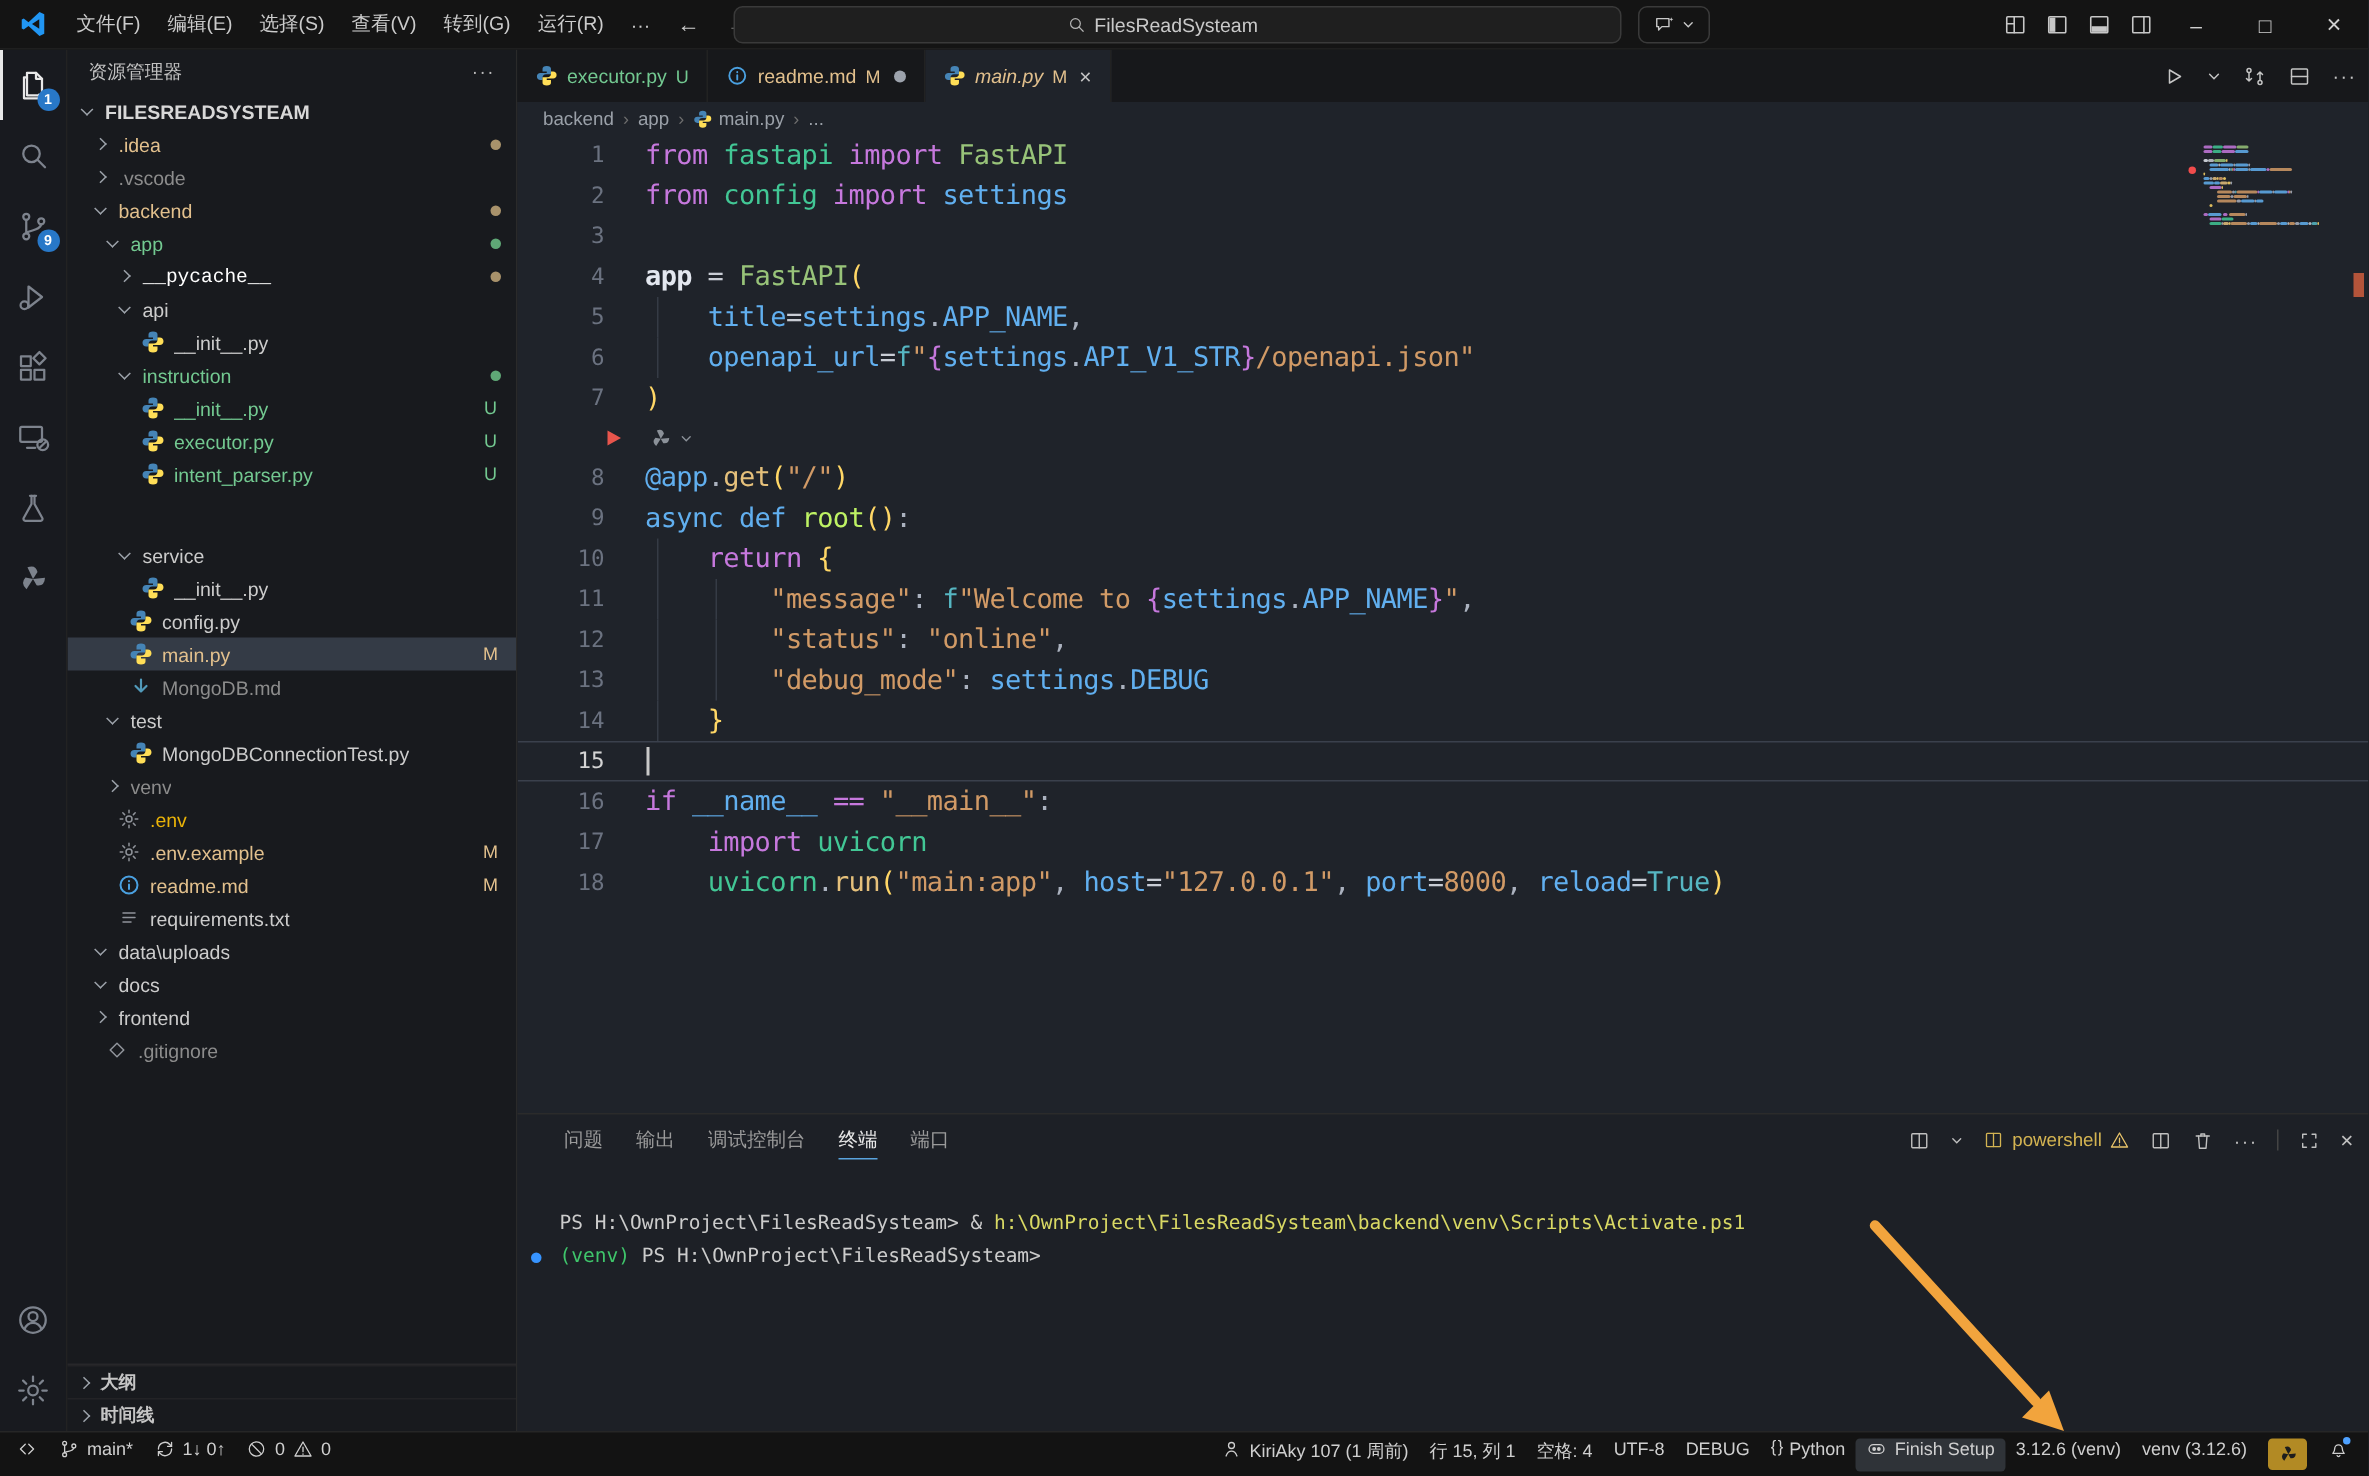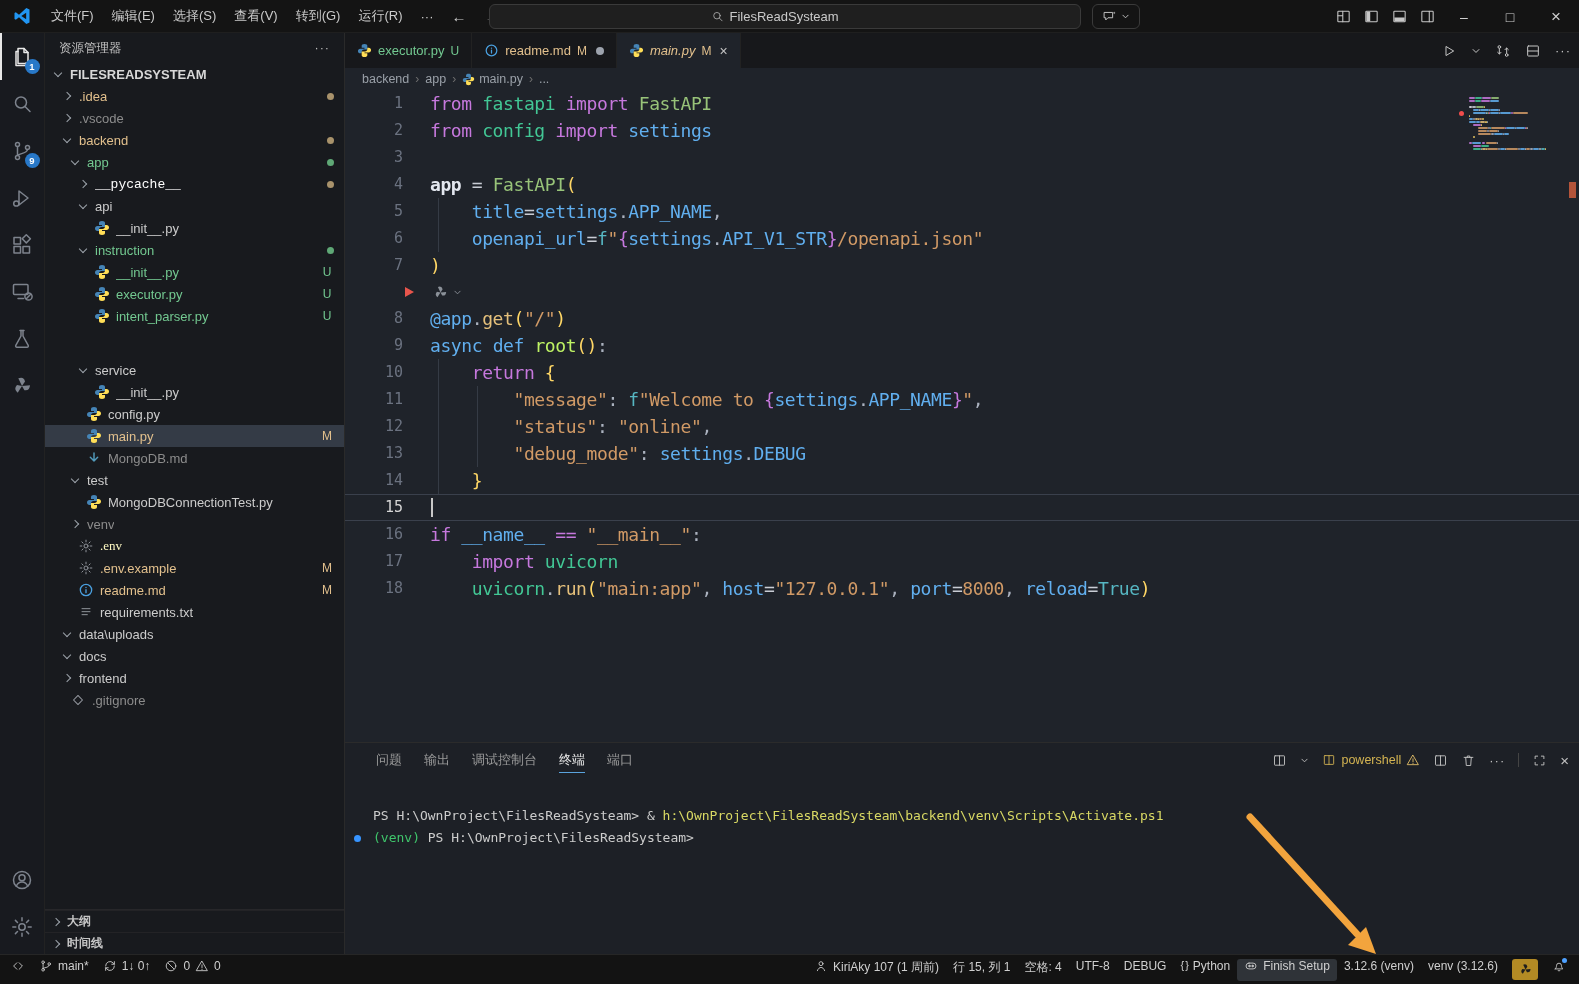--- a/index.html
+++ b/index.html
@@ -418,21 +418,21 @@
           <span class="chev closed"></span>
           <span class="tlabel" style="color: rgb(140, 140, 140);">venv</span>
         </div>
         <div class="trow" style="padding-left: 33px;">
           <span class="ic" style="width: 16px; height: 16px; color: rgb(143, 147, 154);">
             <svg viewBox="0 0 24 24" fill="none" stroke="currentColor" stroke-width="1.5" stroke-linecap="round" stroke-linejoin="round">
               <circle cx="12" cy="12" r="3"></circle>
               <path d="M12 3.2v2.6M12 18.2v2.6M3.2 12h2.6M18.2 12h2.6M5.8 5.8l1.8 1.8M16.4 16.4l1.8 1.8M18.2 5.8l-1.8 1.8M7.6 16.4l-1.8 1.8"></path>
             </svg>
           </span>
-          <span class="tlabel" style="color: #fef9c3; font-family: Liberation Serif, serif;">.env</span>
+          <span class="tlabel" style="color: #eab308;">.env</span>
         </div>
         <div class="trow" style="padding-left: 33px;">
           <span class="ic" style="width: 16px; height: 16px; color: rgb(143, 147, 154);">
             <svg viewBox="0 0 24 24" fill="none" stroke="currentColor" stroke-width="1.5" stroke-linecap="round" stroke-linejoin="round">
               <circle cx="12" cy="12" r="3"></circle>
               <path d="M12 3.2v2.6M12 18.2v2.6M3.2 12h2.6M18.2 12h2.6M5.8 5.8l1.8 1.8M16.4 16.4l1.8 1.8M18.2 5.8l-1.8 1.8M7.6 16.4l-1.8 1.8"></path>
             </svg>
           </span>
           <span class="tlabel" style="color: rgb(226, 192, 141);">.env.example</span>
           <span class="tbadge" style="color: rgb(226, 192, 141);">M</span>

